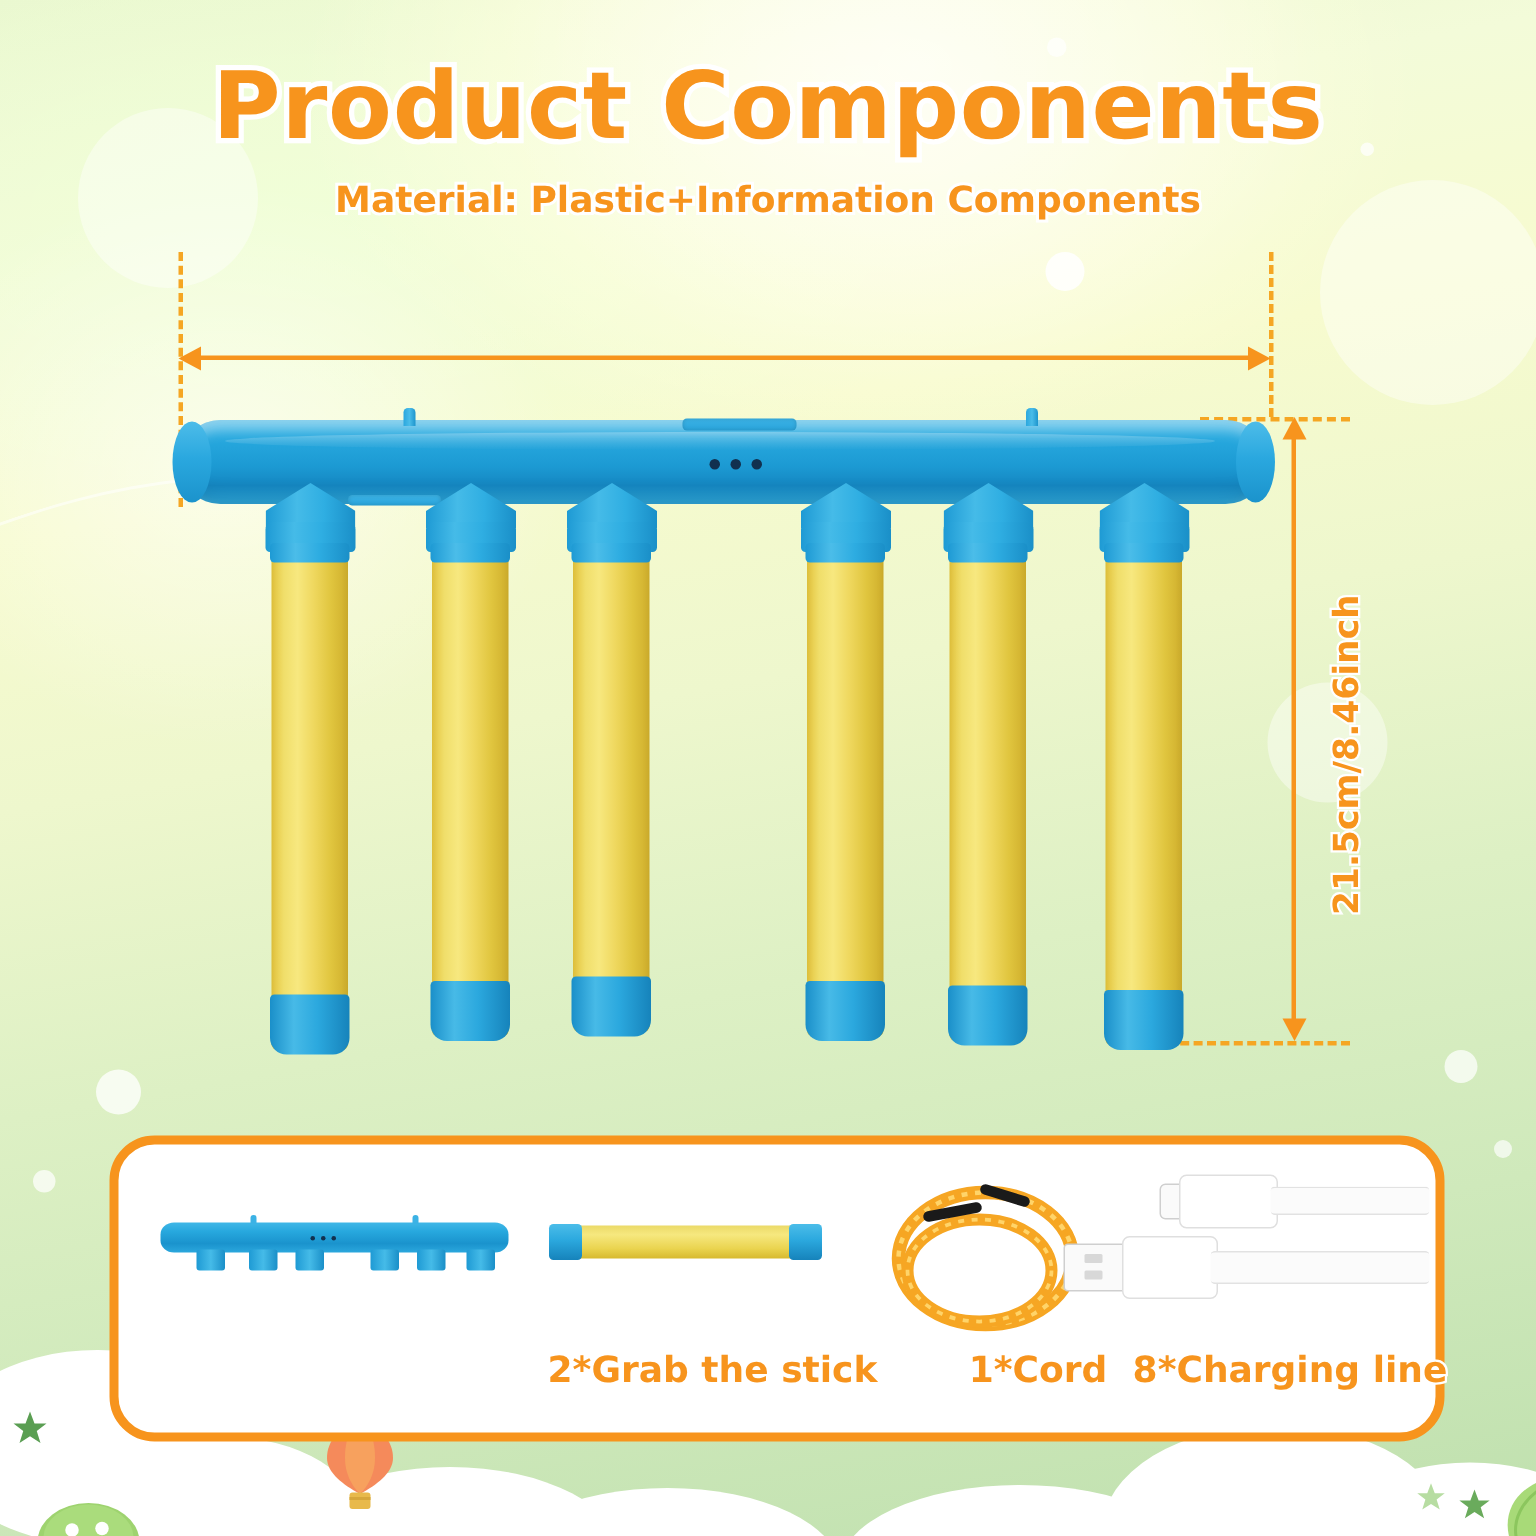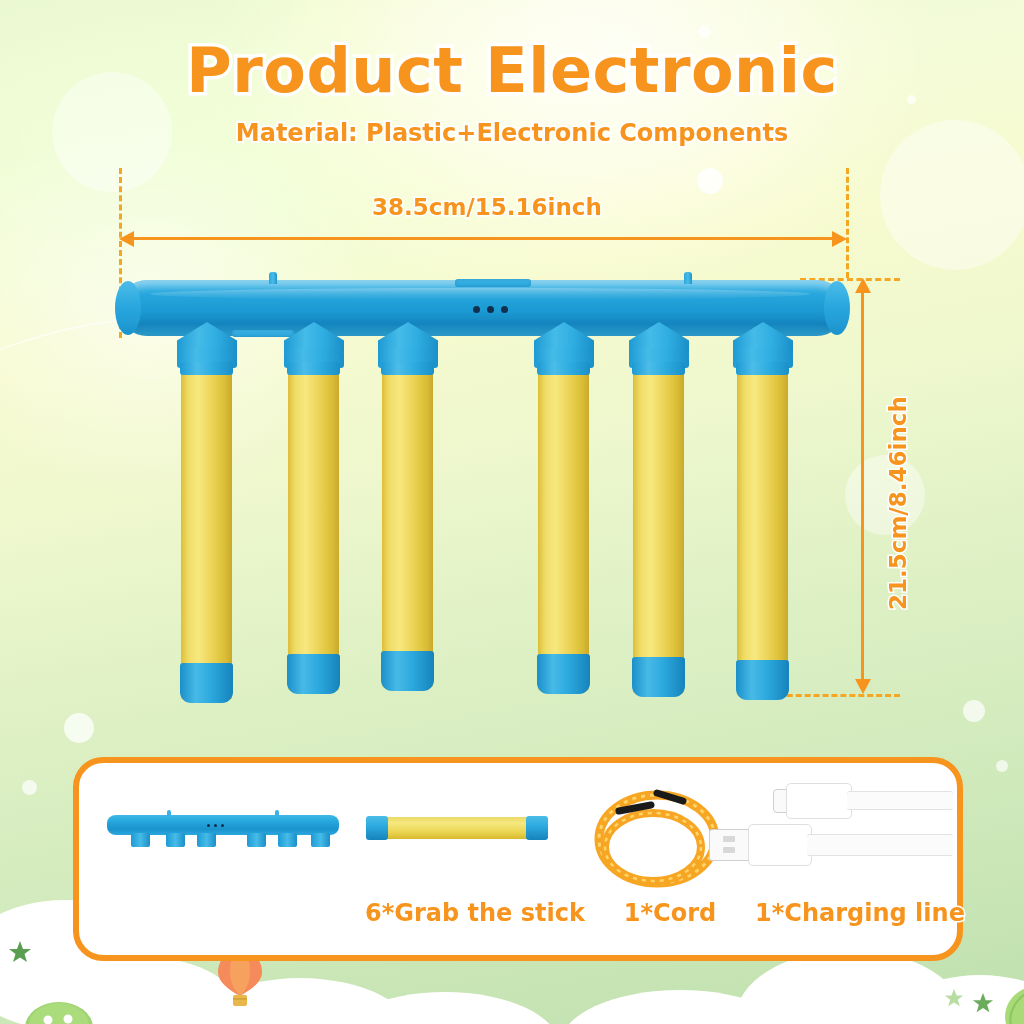--- a/index.html
+++ b/index.html
@@ -206,29 +206,28 @@
     <path d="M36 6 C16 14 8 30 11 44" stroke="#8cc65e" stroke-width="2" fill="none"></path>
   </svg>
 
   <svg class="leafdot" style="left:216px;top:948px;" width="48" height="64" viewBox="0 0 48 64">
     <path d="M24 2 C38 2 46 13 46 24 C46 34 35 42 24 48 C13 42 2 34 2 24 C2 13 10 2 24 2 Z" fill="#F58A5B"></path>
     <path d="M24 2 C31 2 34 13 34 24 C34 34 30 42 24 48 C18 42 14 34 14 24 C14 13 17 2 24 2 Z" fill="#F7A15E"></path>
     <rect x="17" y="47" width="14" height="11" rx="2" fill="#E8B94A"></rect>
     <rect x="17" y="50" width="14" height="2" fill="#D6A63A"></rect>
   </svg>
 
-  <div class="title">Product Electronic</div>
-  <div class="subtitle">Material: Plastic+Electronic Components</div>
+  <div class="title">Product Components</div>
+  <div class="subtitle">Material: Plastic+Information Components</div>
 
   <div class="vdash" style="left:119px;top:168px;height:170px;"></div>
   <div class="vdash" style="left:846px;top:168px;height:110px;"></div>
   <div class="arrow-h" style="left:127px;top:237px;width:712px;"></div>
   <div class="ah-left" style="left:119px;top:231px;"></div>
   <div class="ah-right" style="left:832px;top:231px;"></div>
-  <div class="dim-label-h" style="left:372px;top:194px;">38.5cm/15.16inch</div>
 
   <div class="hdash" style="left:800px;top:278px;width:100px;"></div>
   <div class="hdash" style="left:760px;top:694px;width:140px;"></div>
   <div class="arrow-v" style="left:861px;top:286px;height:400px;"></div>
   <div class="av-up" style="left:855px;top:278px;"></div>
   <div class="av-down" style="left:855px;top:679px;"></div>
   <div class="dim-label-v" style="left:885px;top:610px;">21.5cm/8.46inch</div>
 
   <div id="product">
 
@@ -330,17 +329,17 @@
       <div class="usb-wire" style="left:768px;top:28px;width:106px;height:17px;border-radius:3px;"></div>
 
       <div class="usb-tip" style="left:630px;top:66px;width:42px;height:30px;border-radius:3px;"></div>
       <div class="usb-slot" style="left:644px;top:73px;width:12px;height:6px;"></div>
       <div class="usb-slot" style="left:644px;top:84px;width:12px;height:6px;"></div>
       <div class="usb-body" style="left:669px;top:61px;width:62px;height:40px;border-radius:5px;"></div>
       <div class="usb-wire" style="left:728px;top:71px;width:146px;height:20px;border-radius:3px;"></div>
     </div>
   </div>
 
-  <div class="part-label" style="left:330px;width:290px;">6*Grab the stick</div>
-  <div class="part-label" style="left:560px;width:220px;text-decoration:underline;">1*Cord</div>
-  <div class="part-label" style="left:720px;width:280px;">1*Charging line</div>
+  <div class="part-label" style="left:330px;width:290px;">2*Grab the stick</div>
+  <div class="part-label" style="left:582px;width:220px;text-decoration:underline;">1*Cord</div>
+  <div class="part-label" style="left:720px;width:280px;">8*Charging line</div>
 
 </div>
 
 </body></html>

